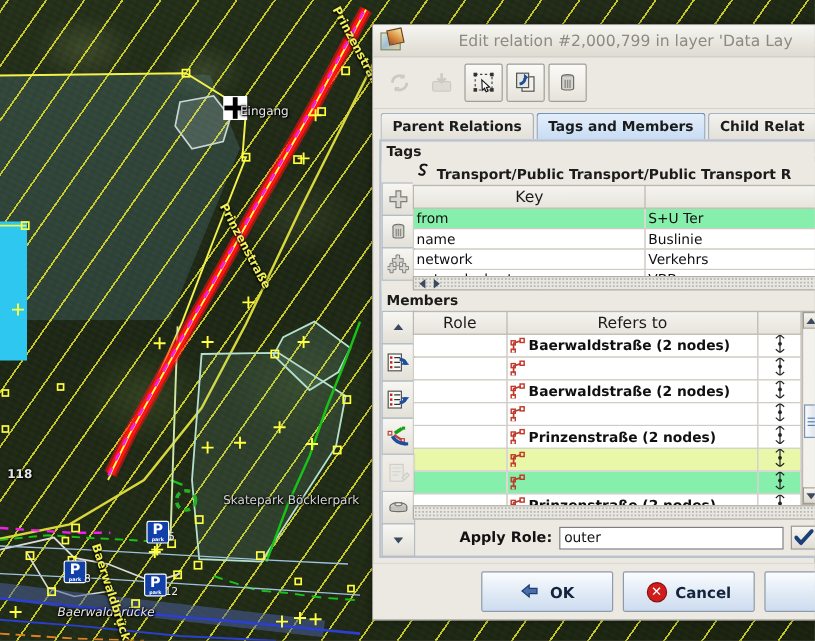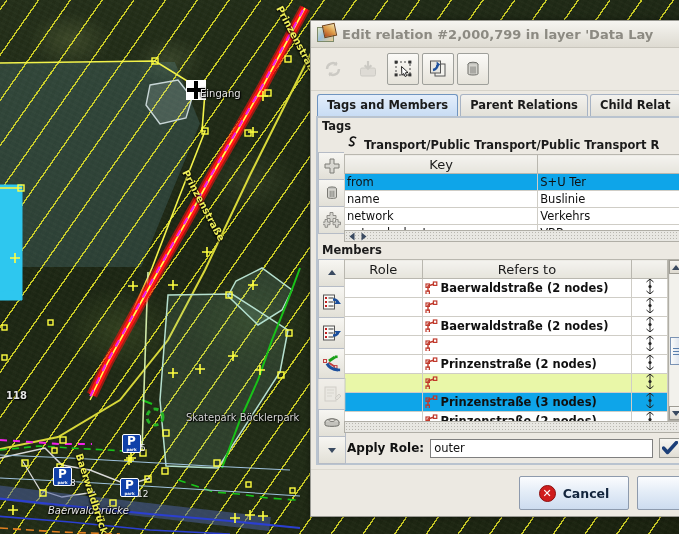--- a/index.html
+++ b/index.html
@@ -50,21 +50,21 @@
   .entrance::before{left:8px;top:1px;width:4px;height:18px;}
   .entrance::after{top:8px;left:1px;height:4px;width:18px;}
 
   
   #dialog{position:absolute;left:310px;top:20px;width:380px;height:495px;
     background:#ece9e2;border:1px solid #9a9a94;
     box-shadow:0 0 6px rgba(0,0,0,.45);display:flex;flex-direction:column;}
   .titlebar{height:26px;display:flex;align-items:center;gap:7px;padding:0 6px;
     background:linear-gradient(180deg,#f6f5f1 0%,#e8e6df 55%,#dedbd2 100%);
     border-bottom:1px solid #c9c6bd;}
-  .titlebar .tname{font-weight:bold;font-size:13px;color:#8c8a82;white-space:nowrap;}
+  .titlebar .tname{font-weight:normal;font-size:13px;color:#8c8a82;white-space:nowrap;margin-left:40px;}
   .jicon{width:18px;height:18px;position:relative;flex:0 0 18px;}
   .jicon .sheet{position:absolute;left:0;top:2px;width:15px;height:13px;
     background:linear-gradient(135deg,#dfe8c8 0%,#9fc0d8 45%,#e8cf96 100%);
     border:1px solid #7d8a6a;}
   .jicon .pen{position:absolute;right:-1px;top:-1px;width:11px;height:11px;
     background:linear-gradient(45deg,#b04a1e 0%,#e0a24e 55%,#f3e5b0 100%);
     transform:rotate(-12deg);border:1px solid #6d4118;}
 
   
   .toolbar{height:36px;display:flex;align-items:center;gap:3px;padding:3px 6px;
@@ -93,41 +93,41 @@
     background:#ece9e2;}
   .sbtn{width:26px;height:26px;display:flex;align-items:center;justify-content:center;
     border:1px solid #b6bcc6;background:linear-gradient(180deg,#f7f6f2,#e2e0d7);
     margin-bottom:-1px;}
   .sbtn.dis{opacity:.4;}
   table{border-collapse:collapse;font-size:11.5px;width:100%;table-layout:fixed;}
   th{background:linear-gradient(180deg,#f4f3ef,#e6e4dc);border:1px solid #b9b7af;
     font-weight:normal;color:#1b1b1b;height:16px;font-size:13px;}
   td{border:1px solid #cfcdc6;background:#fff;height:16px;padding:0 2px;
     white-space:nowrap;overflow:hidden;color:#101010;}
-  tr.sel td{background:#0ea5e9;}
+  tr.sel td{background:#86efac;}
   tr.hl td{background:#e9f7a8;}
 
   .presetline{display:flex;align-items:center;gap:5px;font-weight:bold;font-size:11.5px;
     color:#1b1b1b;padding:1px 2px;background:#ece9e2;white-space:nowrap;overflow:hidden;}
 
   
   .vsb{width:14px;background:#e8e7e2;border:1px solid #b0aea6;
     display:flex;flex-direction:column;align-items:center;}
   .sbar{width:12px;height:12px;background:linear-gradient(180deg,#f6f5f1,#ddd9cf);
     border:1px solid #9d9b93;display:flex;align-items:center;justify-content:center;}
   .thumbwrap{flex:1;position:relative;width:12px;background:#f2f1ec;}
   .thumb{position:absolute;left:0;width:12px;
     background:linear-gradient(90deg,#fcfcfa,#cfd9e8);border:1px solid #7b93b4;}
   .arr{width:0;height:0;border-left:4px solid transparent;border-right:4px solid transparent;}
   .arrup{border-bottom:5px solid #3a4a60;}
   .arrdn{border-top:5px solid #3a4a60;}
   .hsb{height:10px;background:#e8e7e2;border:1px solid #b0aea6;display:flex;align-items:center;}
 
   .applyrow{display:flex;align-items:center;gap:6px;padding:5px 3px 5px 3px;}
-  .applyrow .lbl{font-weight:bold;font-size:12px;color:#111;}
+  .applyrow .lbl{font-weight:bold;font-size:12px;color:#111;padding-left:36px;}
   .roleinput{flex:1;height:17px;border:1px solid #7f7f7f;background:#fff;
     font-size:11.5px;padding:0 3px;color:#111;font-family:"DejaVu Sans",sans-serif;}
   .okcheck{width:20px;height:18px;border:1px solid #9a9a94;
     background:linear-gradient(180deg,#f7f6f2,#e0ddd4);
     display:flex;align-items:center;justify-content:center;}
 
   .btnrow{height:46px;display:flex;align-items:center;justify-content:flex-end;
     gap:8px;padding:0 6px;background:#ece9e2;border-top:1px solid #dcd9d0;}
   .dlgbtn{min-width:84px;height:32px;display:flex;align-items:center;
     justify-content:center;gap:7px;font-size:12.5px;font-weight:bold;color:#12243c;
@@ -307,22 +307,22 @@
     <div class="tbtn on">
       <svg width="20" height="20" viewBox="0 0 20 20">
         <ellipse cx="10" cy="5.2" rx="5" ry="2" fill="#bdbdb8" stroke="#6e6e69"></ellipse>
         <path d="M5 5.2v9.6c0 1.6 10 1.6 10 0V5.2" fill="#d4d3cd" stroke="#6e6e69"></path>
         <path d="M8 7.4v7M10 7.4v7M12 7.4v7" stroke="#8d8d88" stroke-width="1.2"></path>
       </svg>
     </div>
   </div>
 
   <div class="tabrow">
+    <div class="tab">Parent Relations</div>
     <div class="tab sel">Tags and Members</div>
-    <div class="tab">Parent Relations</div>
     <div class="tab">Child Relat</div>
   </div>
 
   <div class="panel">
 
     <div class="sectionhdr">Tags</div>
 
     <div class="tblwrap" style="height:107px;">
       <div class="sidebtns">
         <div style="height:17px;"></div>
@@ -559,21 +559,21 @@
                       <circle cx="5" cy="7.5" r="1.6" fill="#222"></circle>
                     </svg></td>
                 </tr>
                 <tr class="sel">
                   <td></td>
                   <td style="font-weight:bold"><svg width="13" height="13" viewBox="0 0 13 13" style="vertical-align:-2px;margin-right:3px">
                       <path d="M3 11V5l6-2" fill="none" stroke="#c0392b" stroke-width="1.4"></path>
                       <rect x="1" y="10" width="3.4" height="3.4" fill="none" stroke="#c0392b" stroke-width="1.2"></rect>
                       <rect x="1" y="3" width="3.4" height="3.4" fill="none" stroke="#c0392b" stroke-width="1.2"></rect>
                       <rect x="8.4" y="1" width="3.4" height="3.4" fill="none" stroke="#c0392b" stroke-width="1.2"></rect>
-                    </svg><span>Prinzenstraße (3 nodes)</span></td>
+                    </svg></td>
                   <td style="text-align:center"><svg width="10" height="15" viewBox="0 0 10 15">
                       <path d="M5 0v15M1.5 3L5 0l3.5 3M1.5 12L5 15l3.5-3" fill="none" stroke="#222" stroke-width="1"></path>
                       <circle cx="5" cy="7.5" r="1.6" fill="#222"></circle>
                     </svg></td>
                 </tr>
                 <tr>
                   <td></td>
                   <td style="font-weight:bold"><svg width="13" height="13" viewBox="0 0 13 13" style="vertical-align:-2px;margin-right:3px">
                       <path d="M3 11V5l6-2" fill="none" stroke="#c0392b" stroke-width="1.4"></path>
                       <rect x="1" y="10" width="3.4" height="3.4" fill="none" stroke="#c0392b" stroke-width="1.2"></rect>
@@ -615,18 +615,24 @@
                 <path d="M1.5 7l4 4.5L14.5 1.5" fill="none" stroke="#1c3f78" stroke-width="3.4" stroke-linecap="round" stroke-linejoin="round"></path>
               </svg>
           </div>
         </div>
       </div>
     </div>
   </div>
 
   <div class="btnrow">
     <div class="dlgbtn">
+      <svg width="18" height="16" viewBox="0 0 18 16">
+        <path d="M8 2.5L2 7.5l6 5V9.7h6.5v-4.4H8z" fill="#4a6fa8" stroke="#1c3f78" stroke-width="1"></path>
+      </svg>
+      <span>OK</span>
+    </div>
+    <div class="dlgbtn">
       <span class="stopico">✕</span>
       <span>Cancel</span>
     </div>
     <div class="dlgbtn" style="min-width:30px;padding:0 8px;"></div>
   </div>
 </div>
 
 </body></html>

